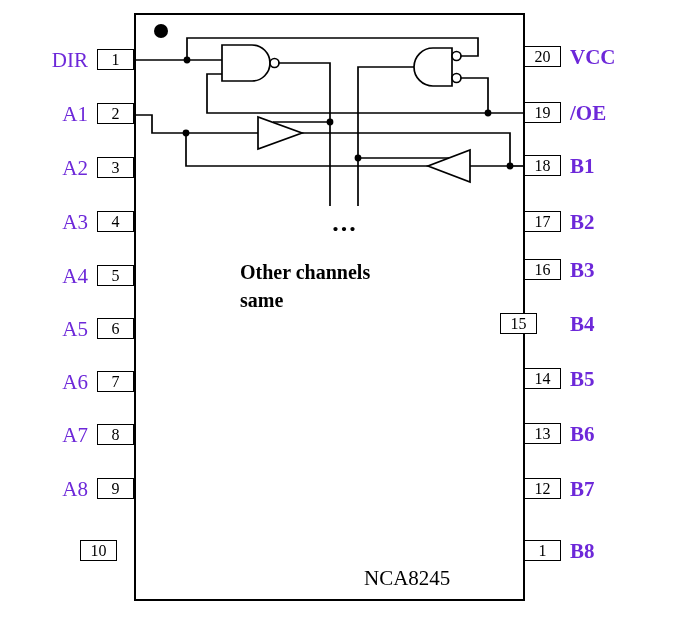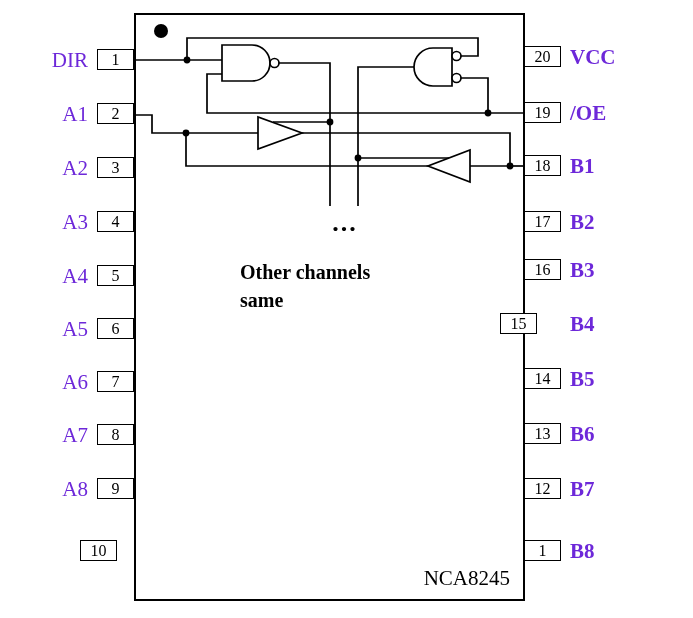--- a/index.html
+++ b/index.html
@@ -57,24 +57,24 @@
     left: 240px;
     top: 258px;
     width: 210px;
     font-weight: bold;
     font-size: 20px;
     line-height: 28px;
     color: #000;
   }
   .part-number {
     position: absolute;
-    left: 380px;
+    left: 364px;
     top: 566px;
     width: 130px;
-    text-align: right;
+    text-align: left;
     font-size: 21px;
     color: #000;
   }
 </style>
 </head>
 <body>
 
 <div class="stage">
 
   <svg class="schematic-svg" width="693" height="618" viewBox="0 0 693 618">

